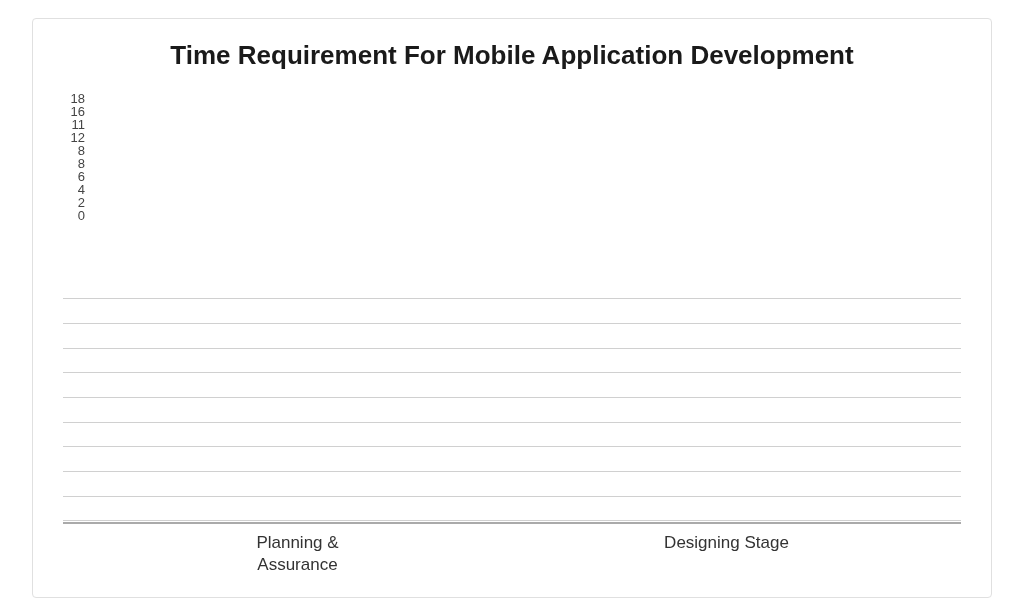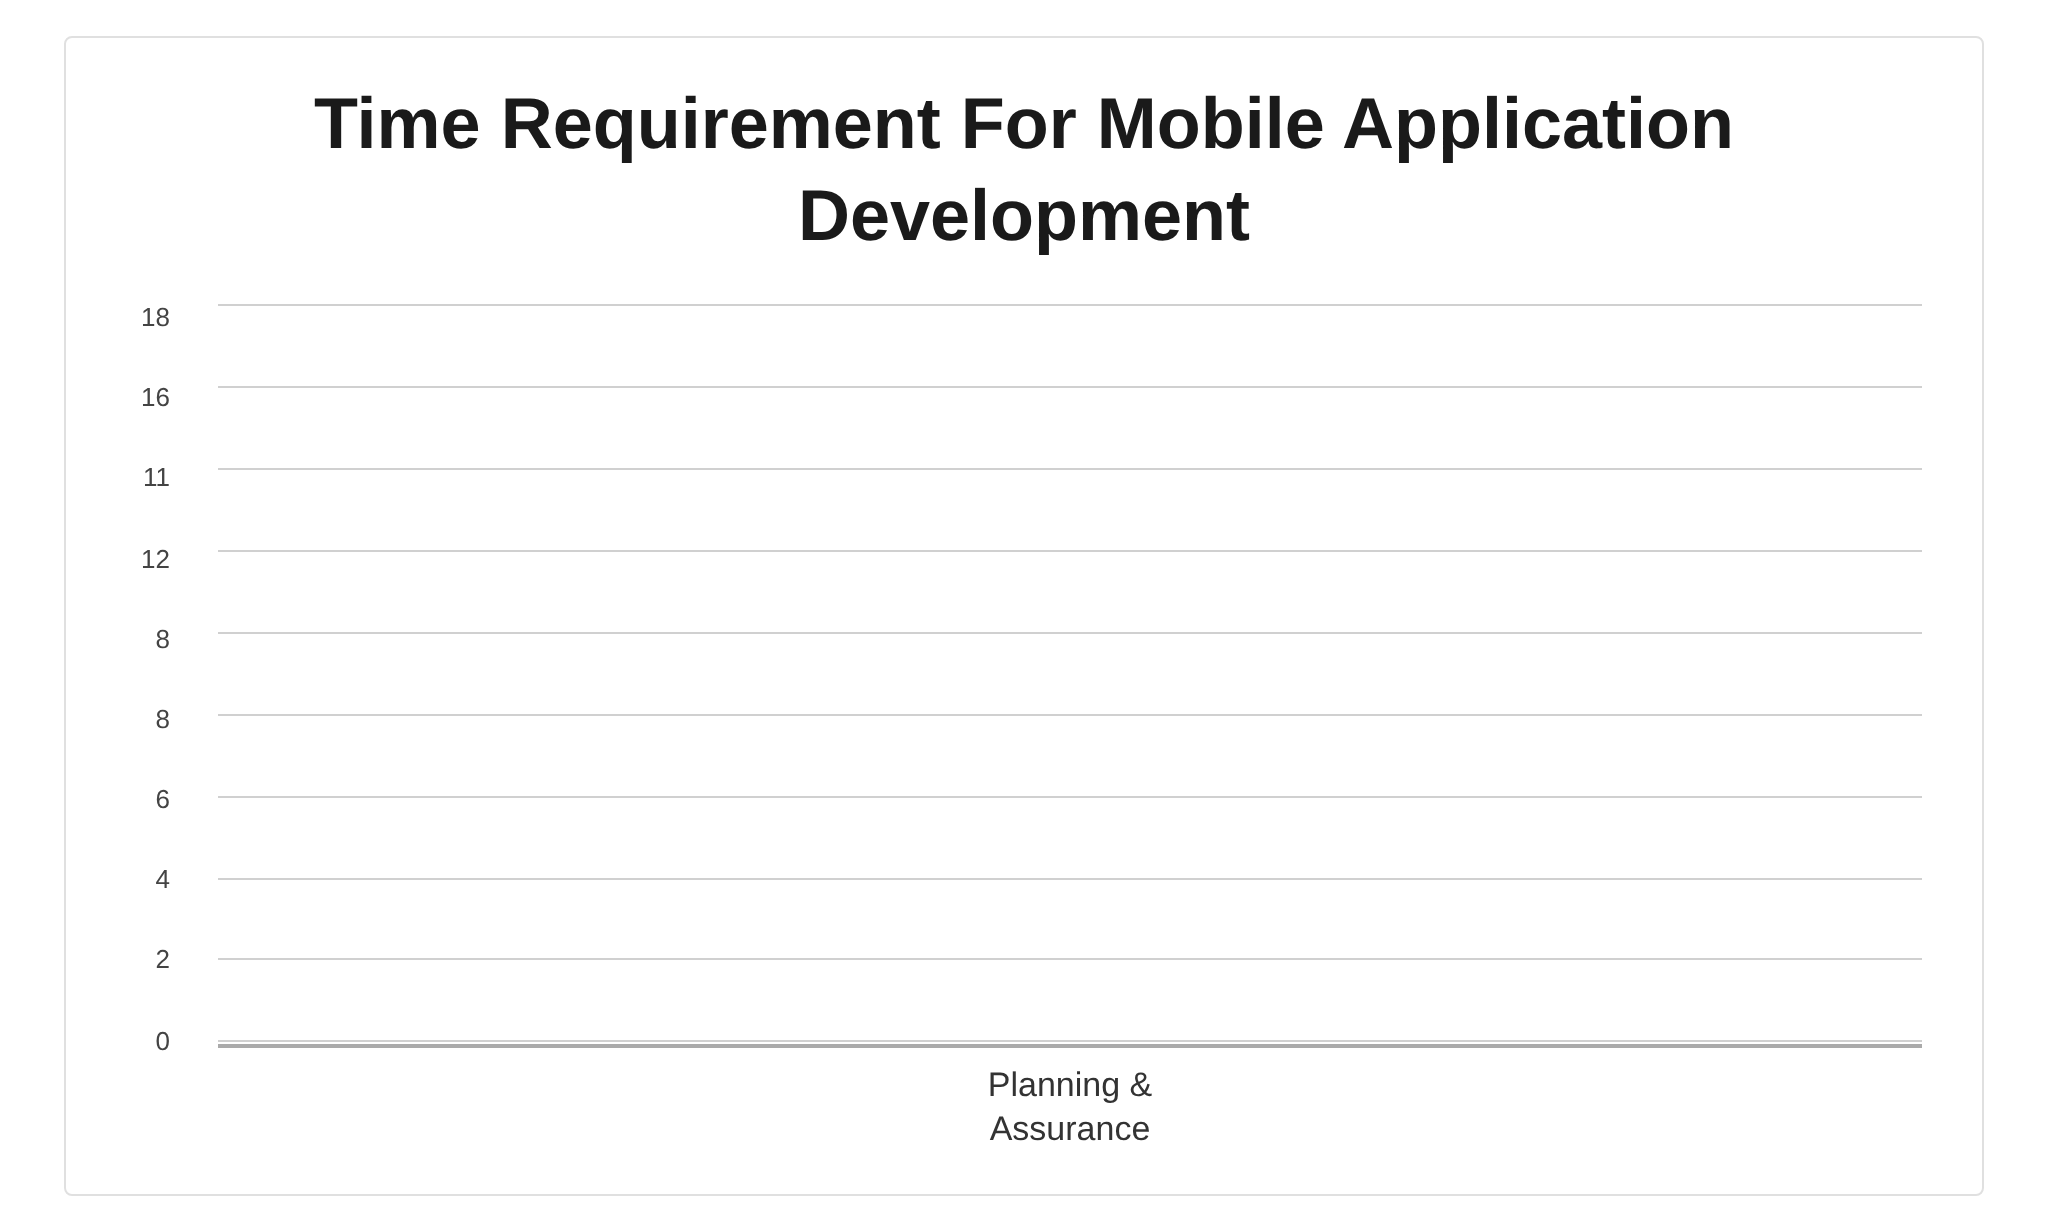--- a/index.html
+++ b/index.html
@@ -17,30 +17,30 @@
       height: 580px;
       background: #ffffff;
       border: 1px solid #e0e0e0;
       border-radius: 4px;
       padding: 20px 30px 10px 30px;
       display: flex;
       flex-direction: column;
     }
     .chart-title {
       text-align: center;
-      font-size: 36px;
+      font-size: 26px;
       font-weight: 700;
       color: #1a1a1a;
       line-height: 1.3;
       margin-bottom: 20px;
     }
     .chart-body {
       flex: 1;
       display: flex;
-      flex-direction: row;
+      flex-direction: column;
       gap: 16px;
     }
     .y-axis {
       display: flex;
       flex-direction: column;
       justify-content: space-between;
       align-items: flex-end;
       padding-bottom: 60px;
       padding-right: 8px;
       width: 30px;
@@ -172,16 +172,21 @@
           </div>
       </div>
       <div class="x-axis-line"></div>
       <div class="x-labels" id="x-labels-container">
           <div class="x-label">
             <div>
               <span>Planning &amp;</span>
               <span>Assurance</span>
             </div>
           </div>
+          <div class="x-label">
+            <div>
+              <span>Designing Stage</span>
+            </div>
+          </div>
         </div>
     </div>
   </div>
 </div>
 
 </body></html>

